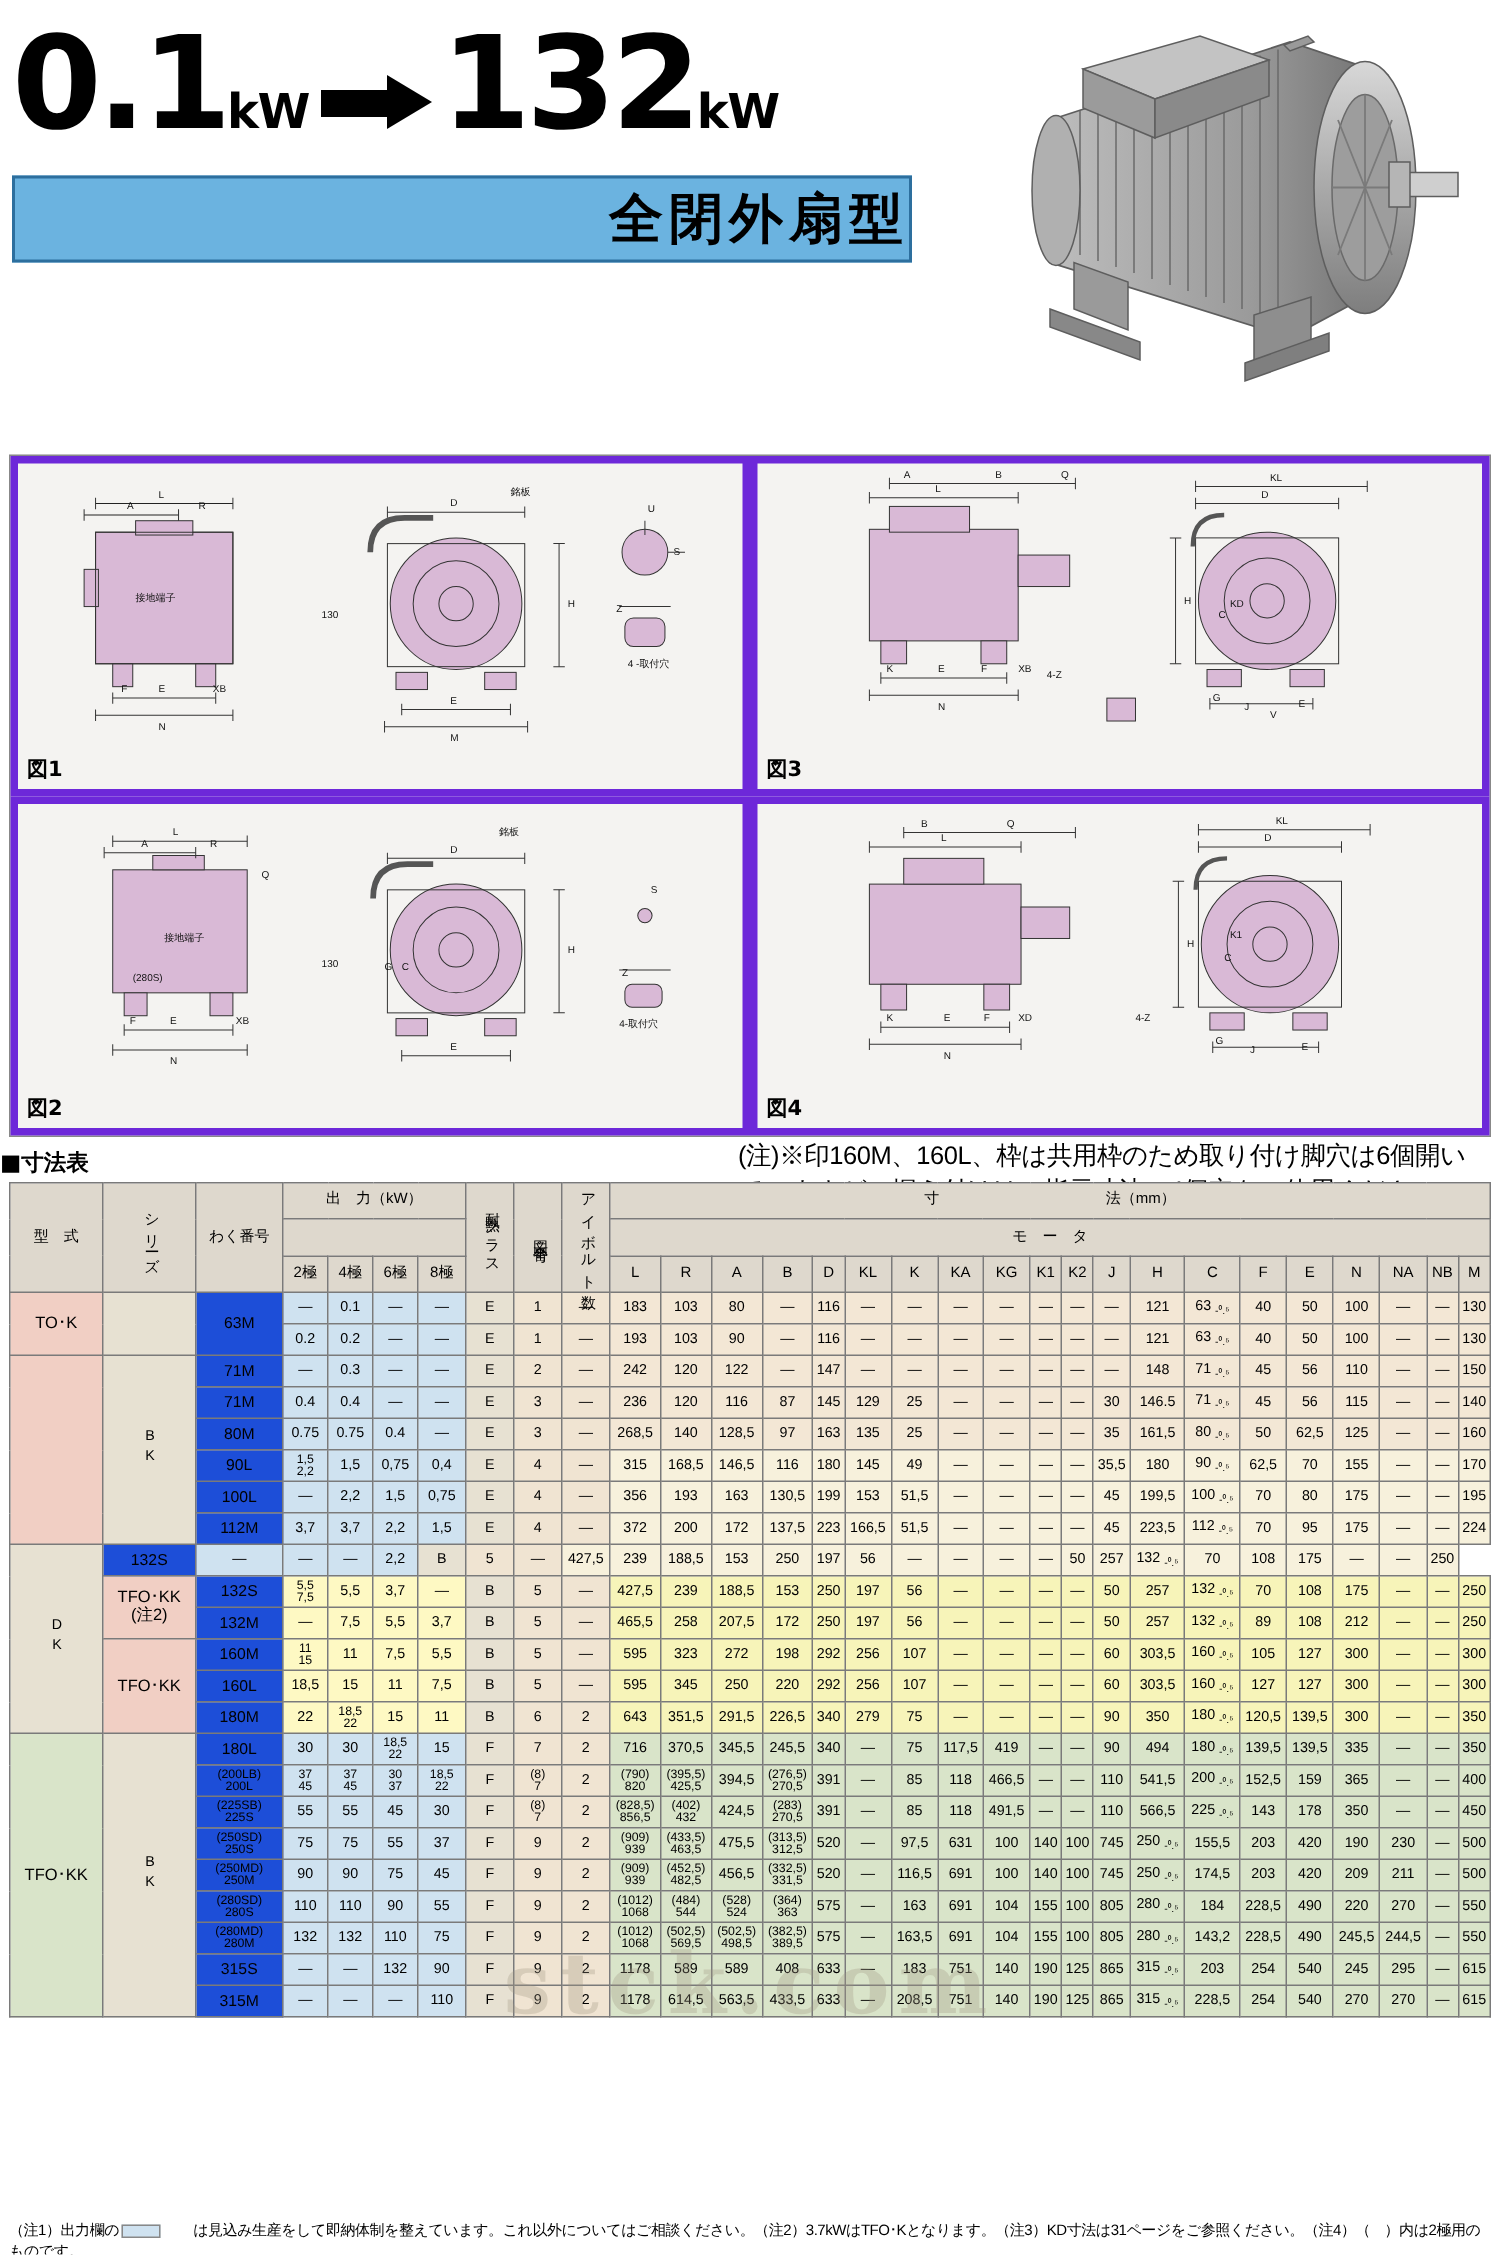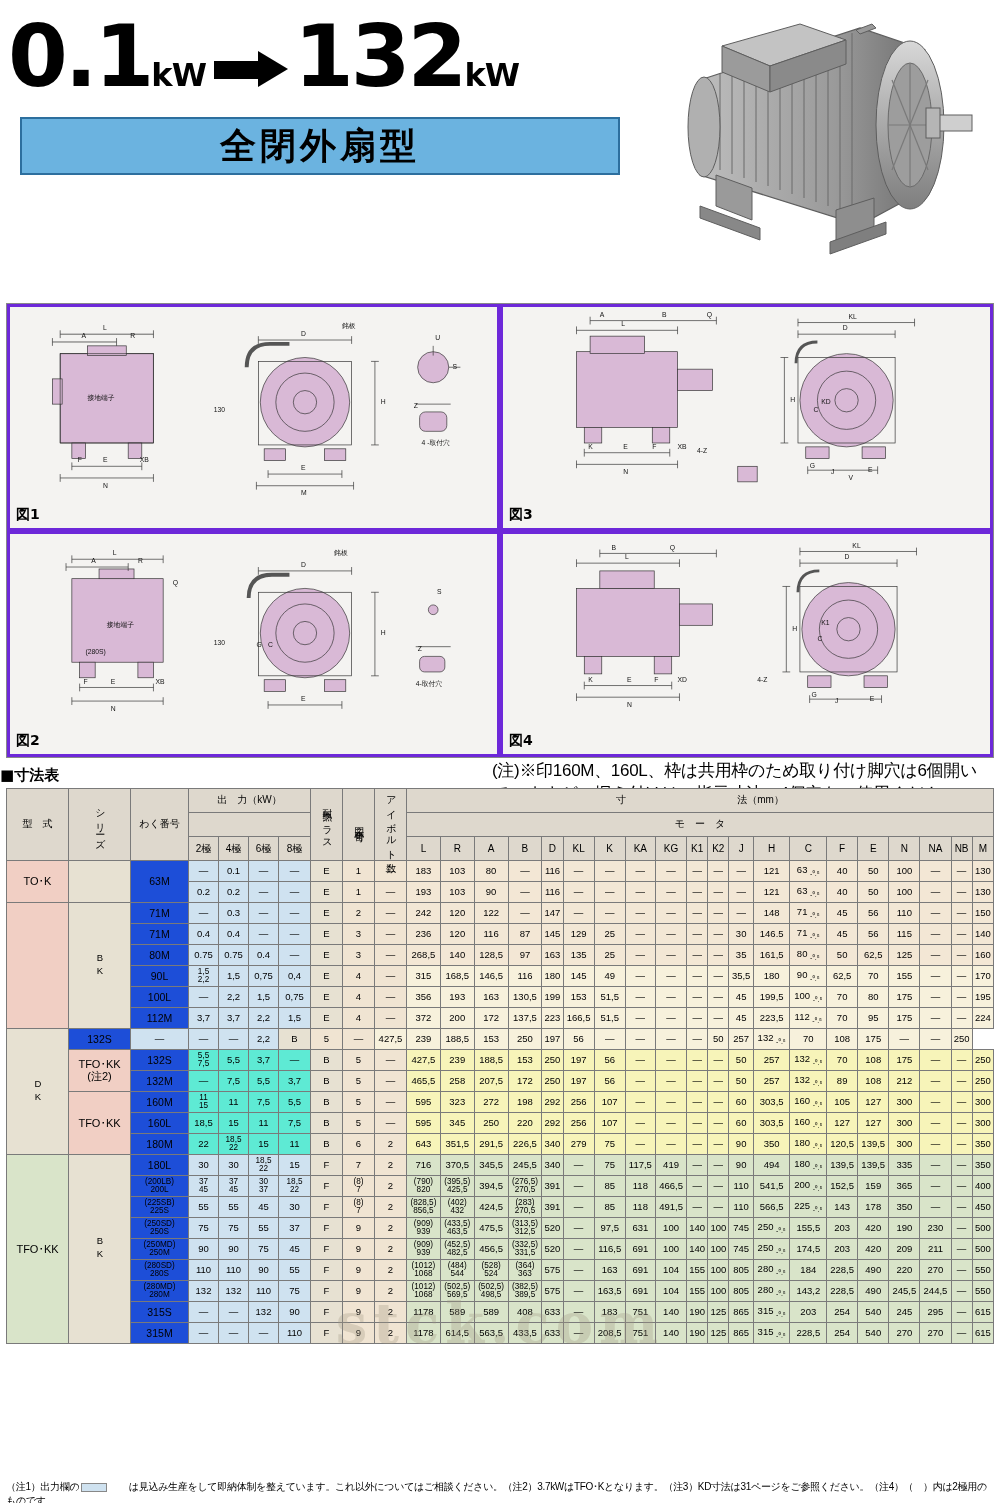--- a/index.html
+++ b/index.html
@@ -27,43 +27,43 @@
     display:inline-block; width:74px; height:34px; position:relative;
     margin:0 6px 0 8px;
   }
   .arrow .bar { position:absolute; left:0; top:9px; width:48px; height:18px; background:#000; }
   .arrow .tip {
     position:absolute; left:44px; top:-1px; width:0; height:0;
     border-top:18px solid transparent; border-bottom:18px solid transparent;
     border-left:30px solid #000;
   }
   .blue-band {
-    position:absolute; left:20px; top:117px; width:600px; height:58px;
+    position:absolute; left:8px; top:117px; width:600px; height:58px;
     background:#6bb3e0; border:2px solid #2d6f9e;
-    display:flex; align-items:center; justify-content:center;
+    display:flex; align-items:center; justify-content:flex-end;
   }
   .blue-band span {
     font-family:"DejaVu Sans", sans-serif;
     font-weight:bold; font-size:36px; letter-spacing:4px; color:#000;
   }
   .note-top {
     position:absolute; left:8px; top:192px; font-size:12.5px; letter-spacing:-0.3px;
   }
 
   
   .photo { position:absolute; right:20px; top:10px; width:320px; height:270px; }
   .photo svg { width:100%; height:100%; }
 
   
   .figgrid {
     position:absolute; left:6px; top:303px; width:988px; height:455px;
     border:1px solid #888; background:#f4f3f1;
     display:grid; grid-template-columns:1fr 1fr; grid-template-rows:1fr 1fr;
   }
-  .figcell { position:relative; border:3px solid #6d28d9; overflow:hidden; }
+  .figcell { position:relative; border:5px solid #6d28d9; overflow:hidden; }
   .figlabel {
     position:absolute; left:6px; bottom:4px; font-size:14px; font-weight:bold;
     font-family:"DejaVu Sans", sans-serif;
   }
   .figcell svg { width:100%; height:100%; display:block; }
 
   .fignote {
     position:absolute; left:492px; top:760px; width:500px;
     font-size:17px; line-height:1.35; letter-spacing:-0.3px;
   }
@@ -85,21 +85,21 @@
     text-align:center; vertical-align:middle;
     padding:0; height:21px; line-height:1.05;
     white-space:nowrap;
   }
   table.dim th { background:#ded8cd; font-weight:normal; font-size:10px; }
   .c-type { background:#f1cfc4; width:62px; font-size:11px; }
   .c-type2 { background:#d9e4c9; }
   .c-ser { background:#e7e1d2; width:26px; }
   .c-frame { background:#1d4ed8; width:58px; font-size:10.5px; }
   .c-out { background:#cfe2f0; width:30px; }
-  .c-out-y { background:#5eead4; width:30px; }
+  .c-out-y { background:#fef9c3; width:30px; }
   .c-heat { background:#e7e1d2; width:32px; }
   .c-fig { background:#f0e4d2; width:28px; }
   .c-eye { background:#f0e4d2; width:32px; }
   .c-dim-a { background:#f3e7d5; }
   .c-dim-b { background:#f7f1dc; }
   .c-dim-c { background:#f7f4b9; }
   .c-dim-d { background:#d9e4c9; }
   .vert {
     writing-mode:vertical-rl; text-orientation:upright;
     letter-spacing:2px;

